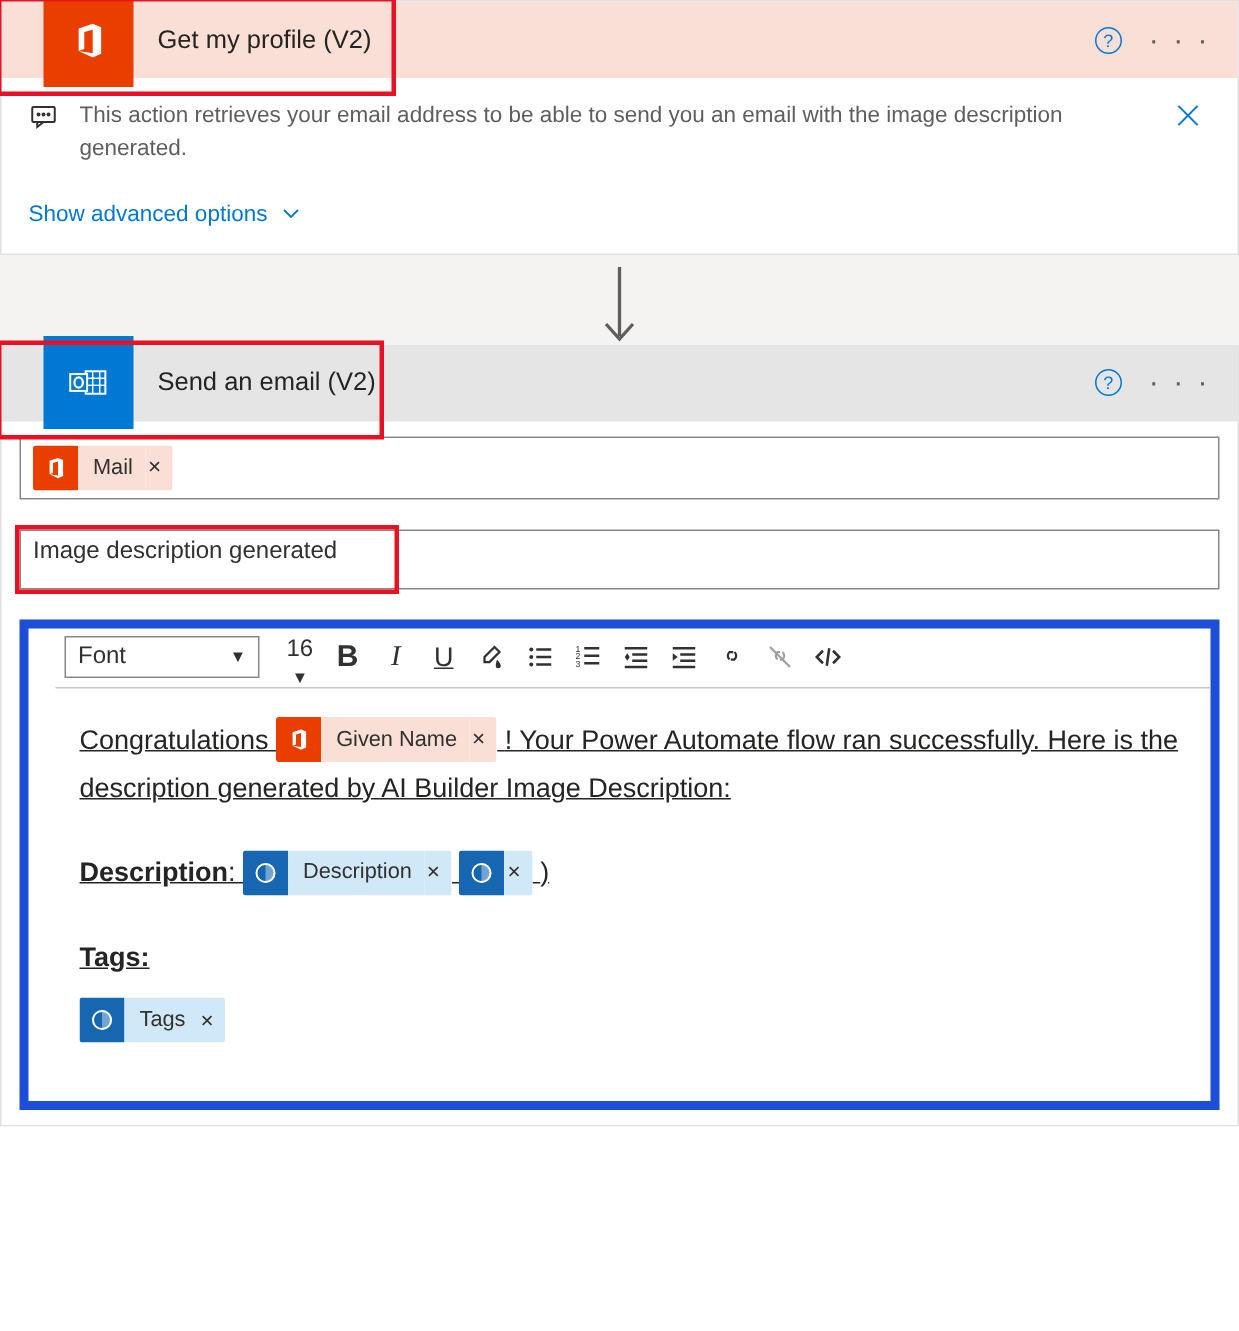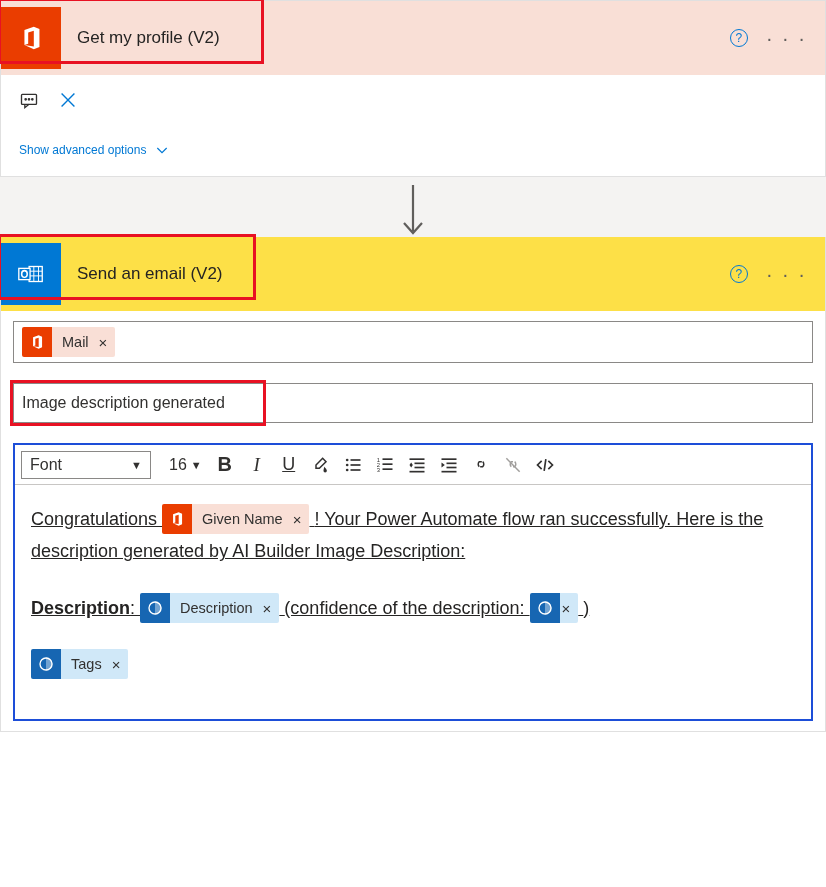--- a/index.html
+++ b/index.html
@@ -13,25 +13,26 @@
     width: 826px;
   }
   .card {
     border: 1px solid #e0e0e0;
     background: #fff;
   }
   
   .action-header {
     display: flex;
     align-items: center;
-    height: 74px;
+    height: 51px;
     position: relative;
+    padding-left: 28px;
   }
   .action1-header { background: #F9DFD6; }
-  .action2-header { background: #fde047; }
+  .action2-header { background: #e5e5e5; }
   .action-icon-box {
     width: 60px;
     height: 62px;
     display: flex;
     align-items: center;
     justify-content: center;
   }
   .icon-office { background: #ea3d00; }
   .icon-outlook { background: #0078d4; }
   .action-title {
@@ -99,21 +100,21 @@
     color: #0078d4;
     font-size: 22px;
     cursor: pointer;
     padding: 0 4px;
   }
   .adv-row {
     padding: 12px 18px 18px 18px;
   }
   .adv-link {
     color: #0078d4;
-    font-size: 12px;
+    font-size: 15px;
     cursor: pointer;
     display: inline-flex;
     align-items: center;
     gap: 8px;
   }
   .chevron-down { font-size: 13px; }
   
   .connector {
     display: flex;
     justify-content: center;
@@ -136,21 +137,21 @@
   }
   .req { color: #a80000; }
   .form-field {
     flex: 1;
   }
   .field-box {
     border: 1px solid #8a8886;
     padding: 5px 8px;
     min-height: 40px;
     display: flex;
-    align-items: center;
+    align-items: flex-start;
     flex-wrap: wrap;
     gap: 4px;
     font-size: 16px;
   }
   .subject-wrap { position: relative; }
   .red-frame-3 {
     position: absolute;
     left: -3px; top: -3px;
     height: 46px; width: 256px;
     border: 3px solid #e81123;
@@ -176,21 +177,22 @@
     display: flex;
     align-items: center;
   }
   .token-x { padding: 0 8px 0 2px; cursor: pointer; font-size: 15px; display:flex; align-items:center; height:100%;}
   .tok-office .token-icon { background: #ea3d00; }
   .tok-office .token-label, .tok-office .token-x { background: #F9DFD6; color: #323130; }
   .tok-ai .token-icon { background: #1766B2; }
   .tok-ai .token-label, .tok-ai .token-x { background: #D0E8F8; color: #323130; }
   
   .editor {
-    border: 2px solid #1d4ed8;
+    border: 6px solid #1d4ed8;
+    padding-left: 18px;
   }
   .toolbar {
     display: flex;
     align-items: center;
     border-bottom: 1px solid #c8c6c4;
     height: 40px;
     padding: 0 6px;
     gap: 2px;
   }
   .tb-font {
@@ -201,20 +203,21 @@
     font-size: 16px;
     justify-content: space-between;
     cursor: pointer;
   }
   .tb-size {
     display: flex; align-items:center;
     height: 28px; padding: 0 6px 0 8px;
     font-size: 16px;
     cursor: pointer;
     gap: 4px;
+    flex-direction: column;
   }
   .tb-btn {
     width: 30px; height: 30px;
     display: flex; align-items: center; justify-content: center;
     cursor: pointer;
     font-size: 18px;
     color: #323130;
   }
   .tb-btn.bold { font-weight: bold; font-size: 20px; }
   .tb-btn.italic { font-style: italic; font-family: Georgia, serif; font-size: 19px; }
@@ -257,20 +260,21 @@
   <div class="desc-row">
     <span class="comment-icon">
       <svg viewBox="0 0 24 24" width="20" height="20" fill="none" stroke="#323130" stroke-width="1.6">
           <rect x="3" y="4" width="18" height="12" rx="1"></rect>
           <path d="M7 16 L7 20 L12 16"></path>
           <circle cx="8" cy="10" r="0.8" fill="#323130"></circle>
           <circle cx="12" cy="10" r="0.8" fill="#323130"></circle>
           <circle cx="16" cy="10" r="0.8" fill="#323130"></circle>
         </svg>
     </span>
+    <div class="desc-text">This action retrieves your email address to be able to send you an email with the image description generated.</div>
     <span class="close-x">
       <svg viewBox="0 0 24 24" width="22" height="22" stroke="#0078d4" stroke-width="1.5" fill="none">
           <path d="M5 5 L19 19 M19 5 L5 19"></path>
         </svg>
     </span>
   </div>
 
   <div class="adv-row">
     <span class="adv-link">
       <span>Show advanced options</span>
@@ -436,33 +440,33 @@
             <span class="token tok-ai inline-token">
               <span class="token-icon">
                   <svg viewBox="0 0 24 24" width="18" height="18" fill="none" stroke="#fff" stroke-width="1.8">
                     <circle cx="12" cy="12" r="8"></circle>
                     <path d="M12 4 A8 8 0 0 1 12 20" fill="#fff" opacity="0.4"></path>
                   </svg>
                 </span>
               <span class="token-label">Description</span>
               <span class="token-x">×</span>
             </span>
-            <span> (confidence of the description: </span>
             <span class="token tok-ai inline-token">
               <span class="token-icon">
                   <svg viewBox="0 0 24 24" width="18" height="18" fill="none" stroke="#fff" stroke-width="1.8">
                     <circle cx="12" cy="12" r="8"></circle>
                     <path d="M12 4 A8 8 0 0 1 12 20" fill="#fff" opacity="0.4"></path>
                   </svg>
                 </span>
               <span class="token-x">×</span>
             </span>
             <span> )</span>
           </p>
           <div class="gap"></div>
+          <p><span class="bold-text">Tags:</span></p>
           <p>
             <span class="token tok-ai inline-token">
               <span class="token-icon">
                   <svg viewBox="0 0 24 24" width="18" height="18" fill="none" stroke="#fff" stroke-width="1.8">
                     <circle cx="12" cy="12" r="8"></circle>
                     <path d="M12 4 A8 8 0 0 1 12 20" fill="#fff" opacity="0.4"></path>
                   </svg>
                 </span>
               <span class="token-label">Tags</span>
               <span class="token-x">×</span>

